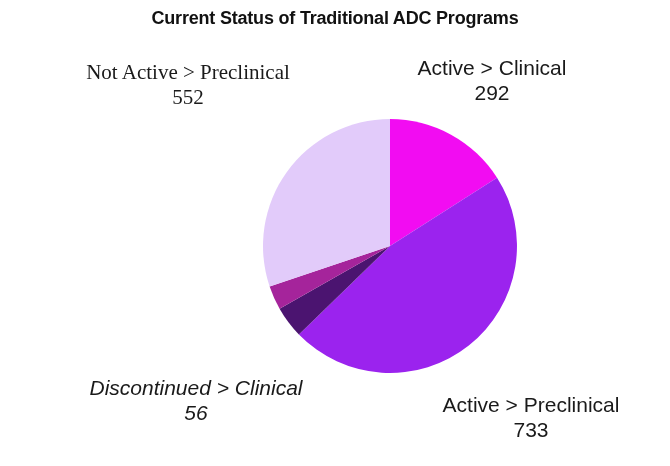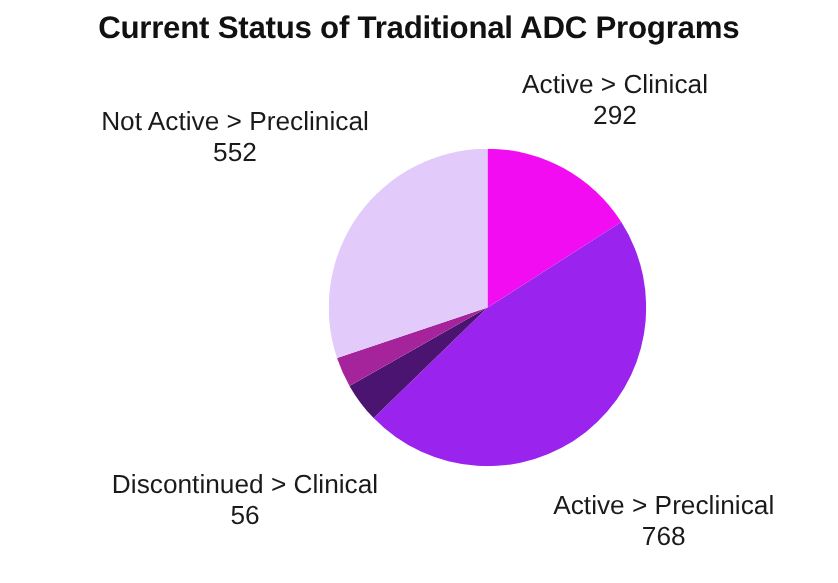--- a/index.html
+++ b/index.html
@@ -16,21 +16,21 @@
     overflow: hidden;
     font-family: "Liberation Sans", sans-serif;
     color: #1a1a1a;
   }
   #chart-title {
     position: absolute;
     left: 0;
     top: 8px;
     width: 670px;
     text-align: center;
-    font-size: 25px;
+    font-size: 18px;
     font-weight: bold;
     letter-spacing: -0.2px;
     color: #111111;
     white-space: nowrap;
   }
   .slice-label {
     position: absolute;
     font-size: 21px;
     line-height: 25px;
     color: #1a1a1a;
@@ -38,30 +38,30 @@
   }
   .slice-label .lbl-name { display: block; }
   .slice-label .lbl-val  { display: block; }
   .ctr { text-align: center; }
 
   
   #label-active-clinical {
     left: 377px; top: 55px; width: 230px;
   }
   #label-not-active-preclinical {
-    left: 28px; top: 85px; width: 320px;
+    left: 28px; top: 60px; width: 320px; font-family: Liberation Serif, serif;
   }
   #label-active-preclinical {
     left: 400px; top: 392px; width: 262px; text-align: center;
   }
   #label-not-active-clinical {
     left: 16px; top: 324px; width: 270px;
   }
   #label-discontinued-clinical {
-    left: 46px; top: 375px; width: 300px;
+    left: 46px; top: 375px; width: 300px; font-style: italic;
   }
 
   #pie-wrap {
     position: absolute;
     left: 263px;
     top: 119px;
     width: 254px;
     height: 254px;
   }
   #pie-svg { display: block; width: 254px; height: 254px; }
@@ -90,21 +90,21 @@
     <span class="lbl-val">292</span>
   </div>
 
   <div class="slice-label ctr" id="label-not-active-preclinical">
     <span class="lbl-name">Not Active &gt; Preclinical</span>
     <span class="lbl-val">552</span>
   </div>
 
   <div class="slice-label ctr" id="label-active-preclinical">
     <span class="lbl-name">Active &gt; Preclinical</span>
-    <span class="lbl-val">768</span>
+    <span class="lbl-val">733</span>
   </div>
 
 
   <div class="slice-label ctr" id="label-discontinued-clinical">
     <span class="lbl-name">Discontinued &gt; Clinical</span>
     <span class="lbl-val">56</span>
   </div>
 
 </div>
 

